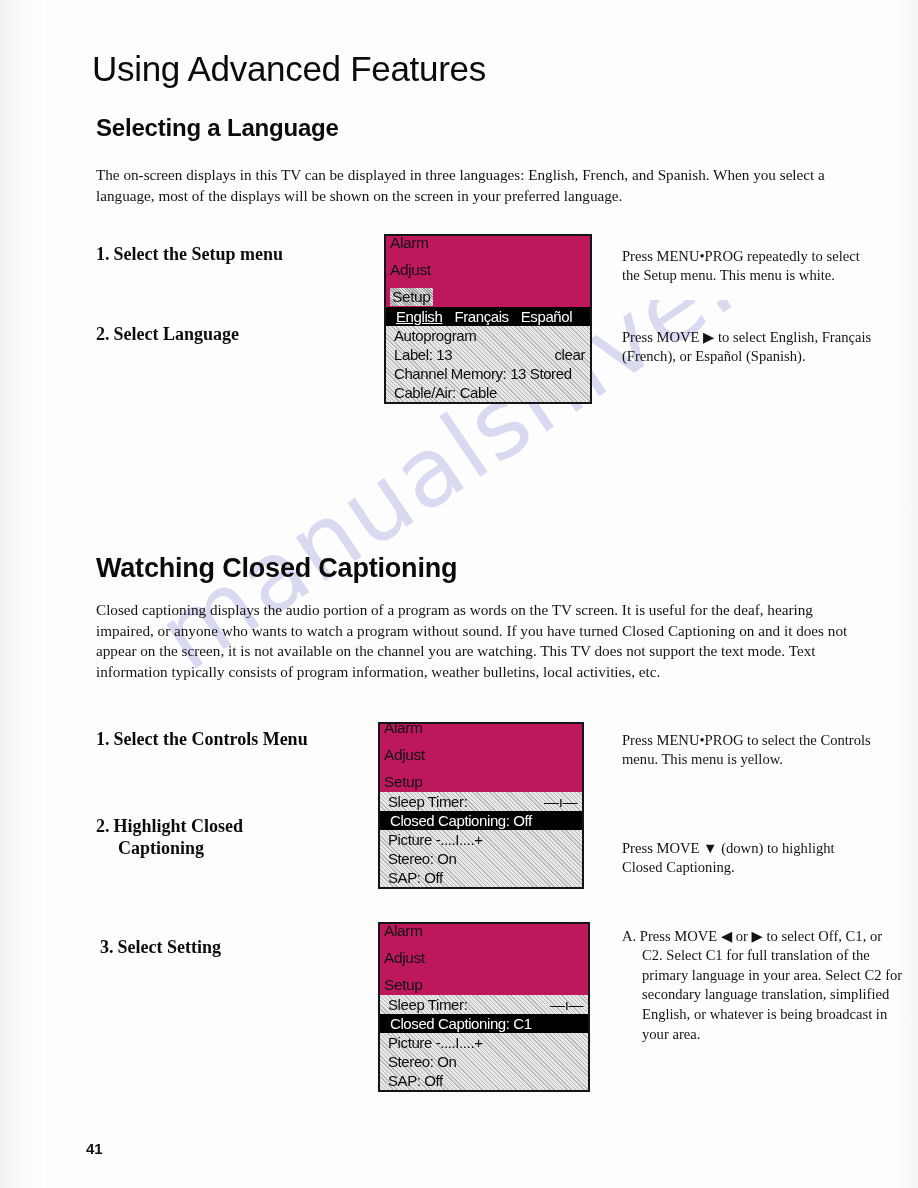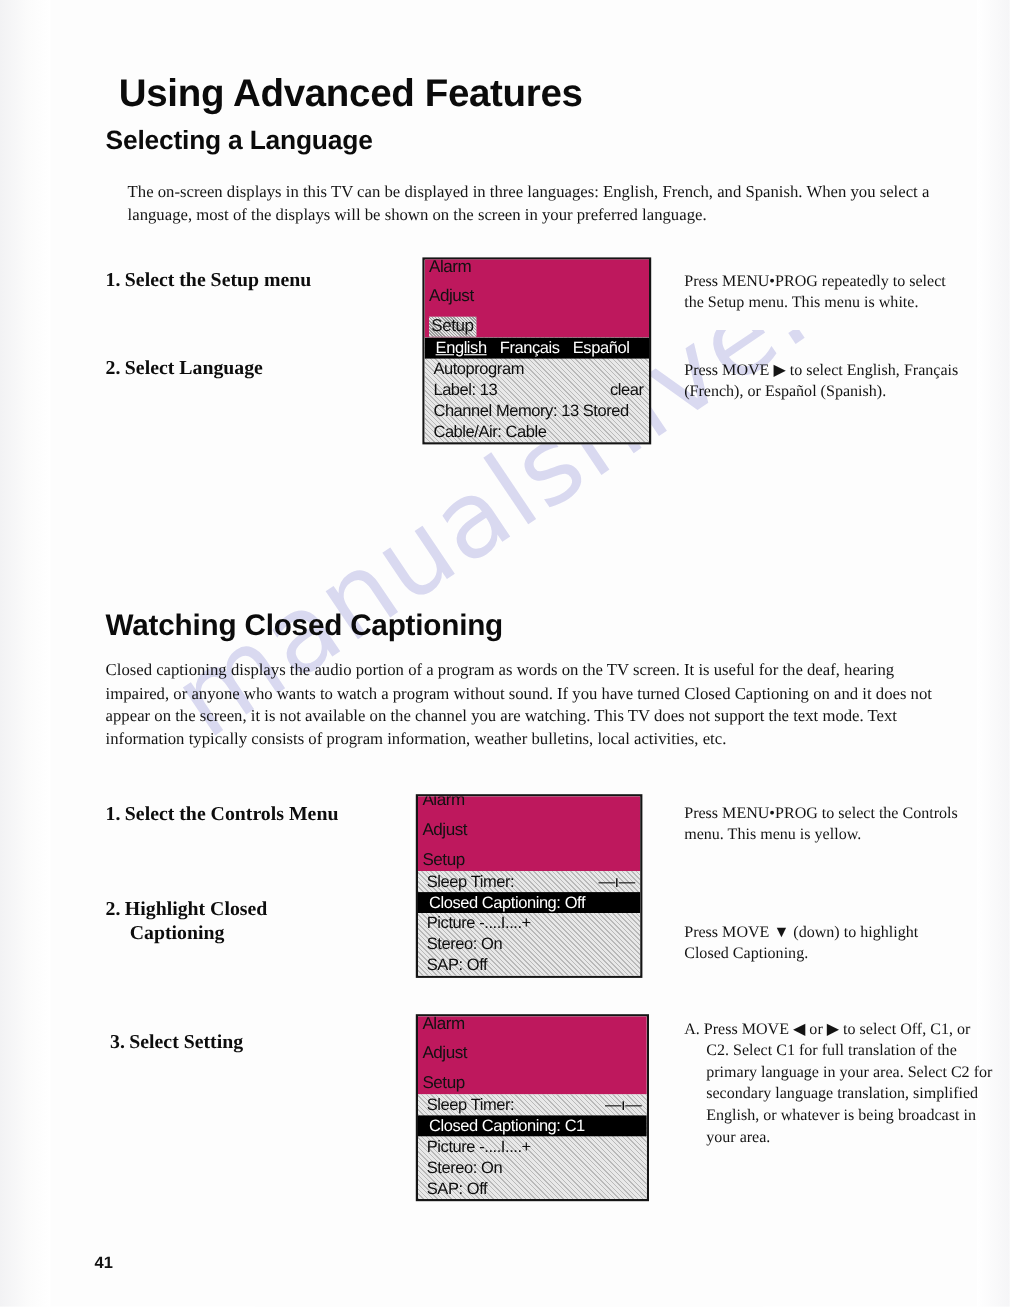--- a/index.html
+++ b/index.html
@@ -63,23 +63,23 @@
   .content {
     position: absolute;
     left: 0; top: 0;
     width: 918px; height: 1188px;
   }
 
   h1.title {
     position: absolute;
     left: 92px;
     top: 49px;
-    margin: 16px;
-    font-family: "Liberation Sans", sans-serif;
-    font-weight: bold;
+    margin: 0;
+    font-family: "Liberation Sans", sans-serif;
+    font-weight: normal;
     font-size: 35px;
     letter-spacing: -0.3px;
     color: #0b0b0b;
   }
   h2.subhead {
     position: absolute;
     margin: 0;
     font-family: "Liberation Sans", sans-serif;
     font-weight: bold;
     font-size: 24px;
@@ -90,21 +90,21 @@
   h2.sub-captioning { left: 96px; top: 553px; font-size: 27px; }
 
   p.body {
     position: absolute;
     margin: 0;
     font-family: "Liberation Serif", serif;
     font-size: 15.2px;
     line-height: 21px;
     color: #141414;
   }
-  p.intro-language { left: 96px; top: 164px; width: 760px; margin-left: 20px; }
+  p.intro-language { left: 96px; top: 164px; width: 760px; }
   p.intro-captioning { left: 96px; top: 600px; width: 766px; line-height: 20.5px; }
 
   
   .step {
     position: absolute;
     font-family: "Liberation Serif", serif;
     font-weight: bold;
     font-size: 18px;
     line-height: 22px;
     color: #0d0d0d;

